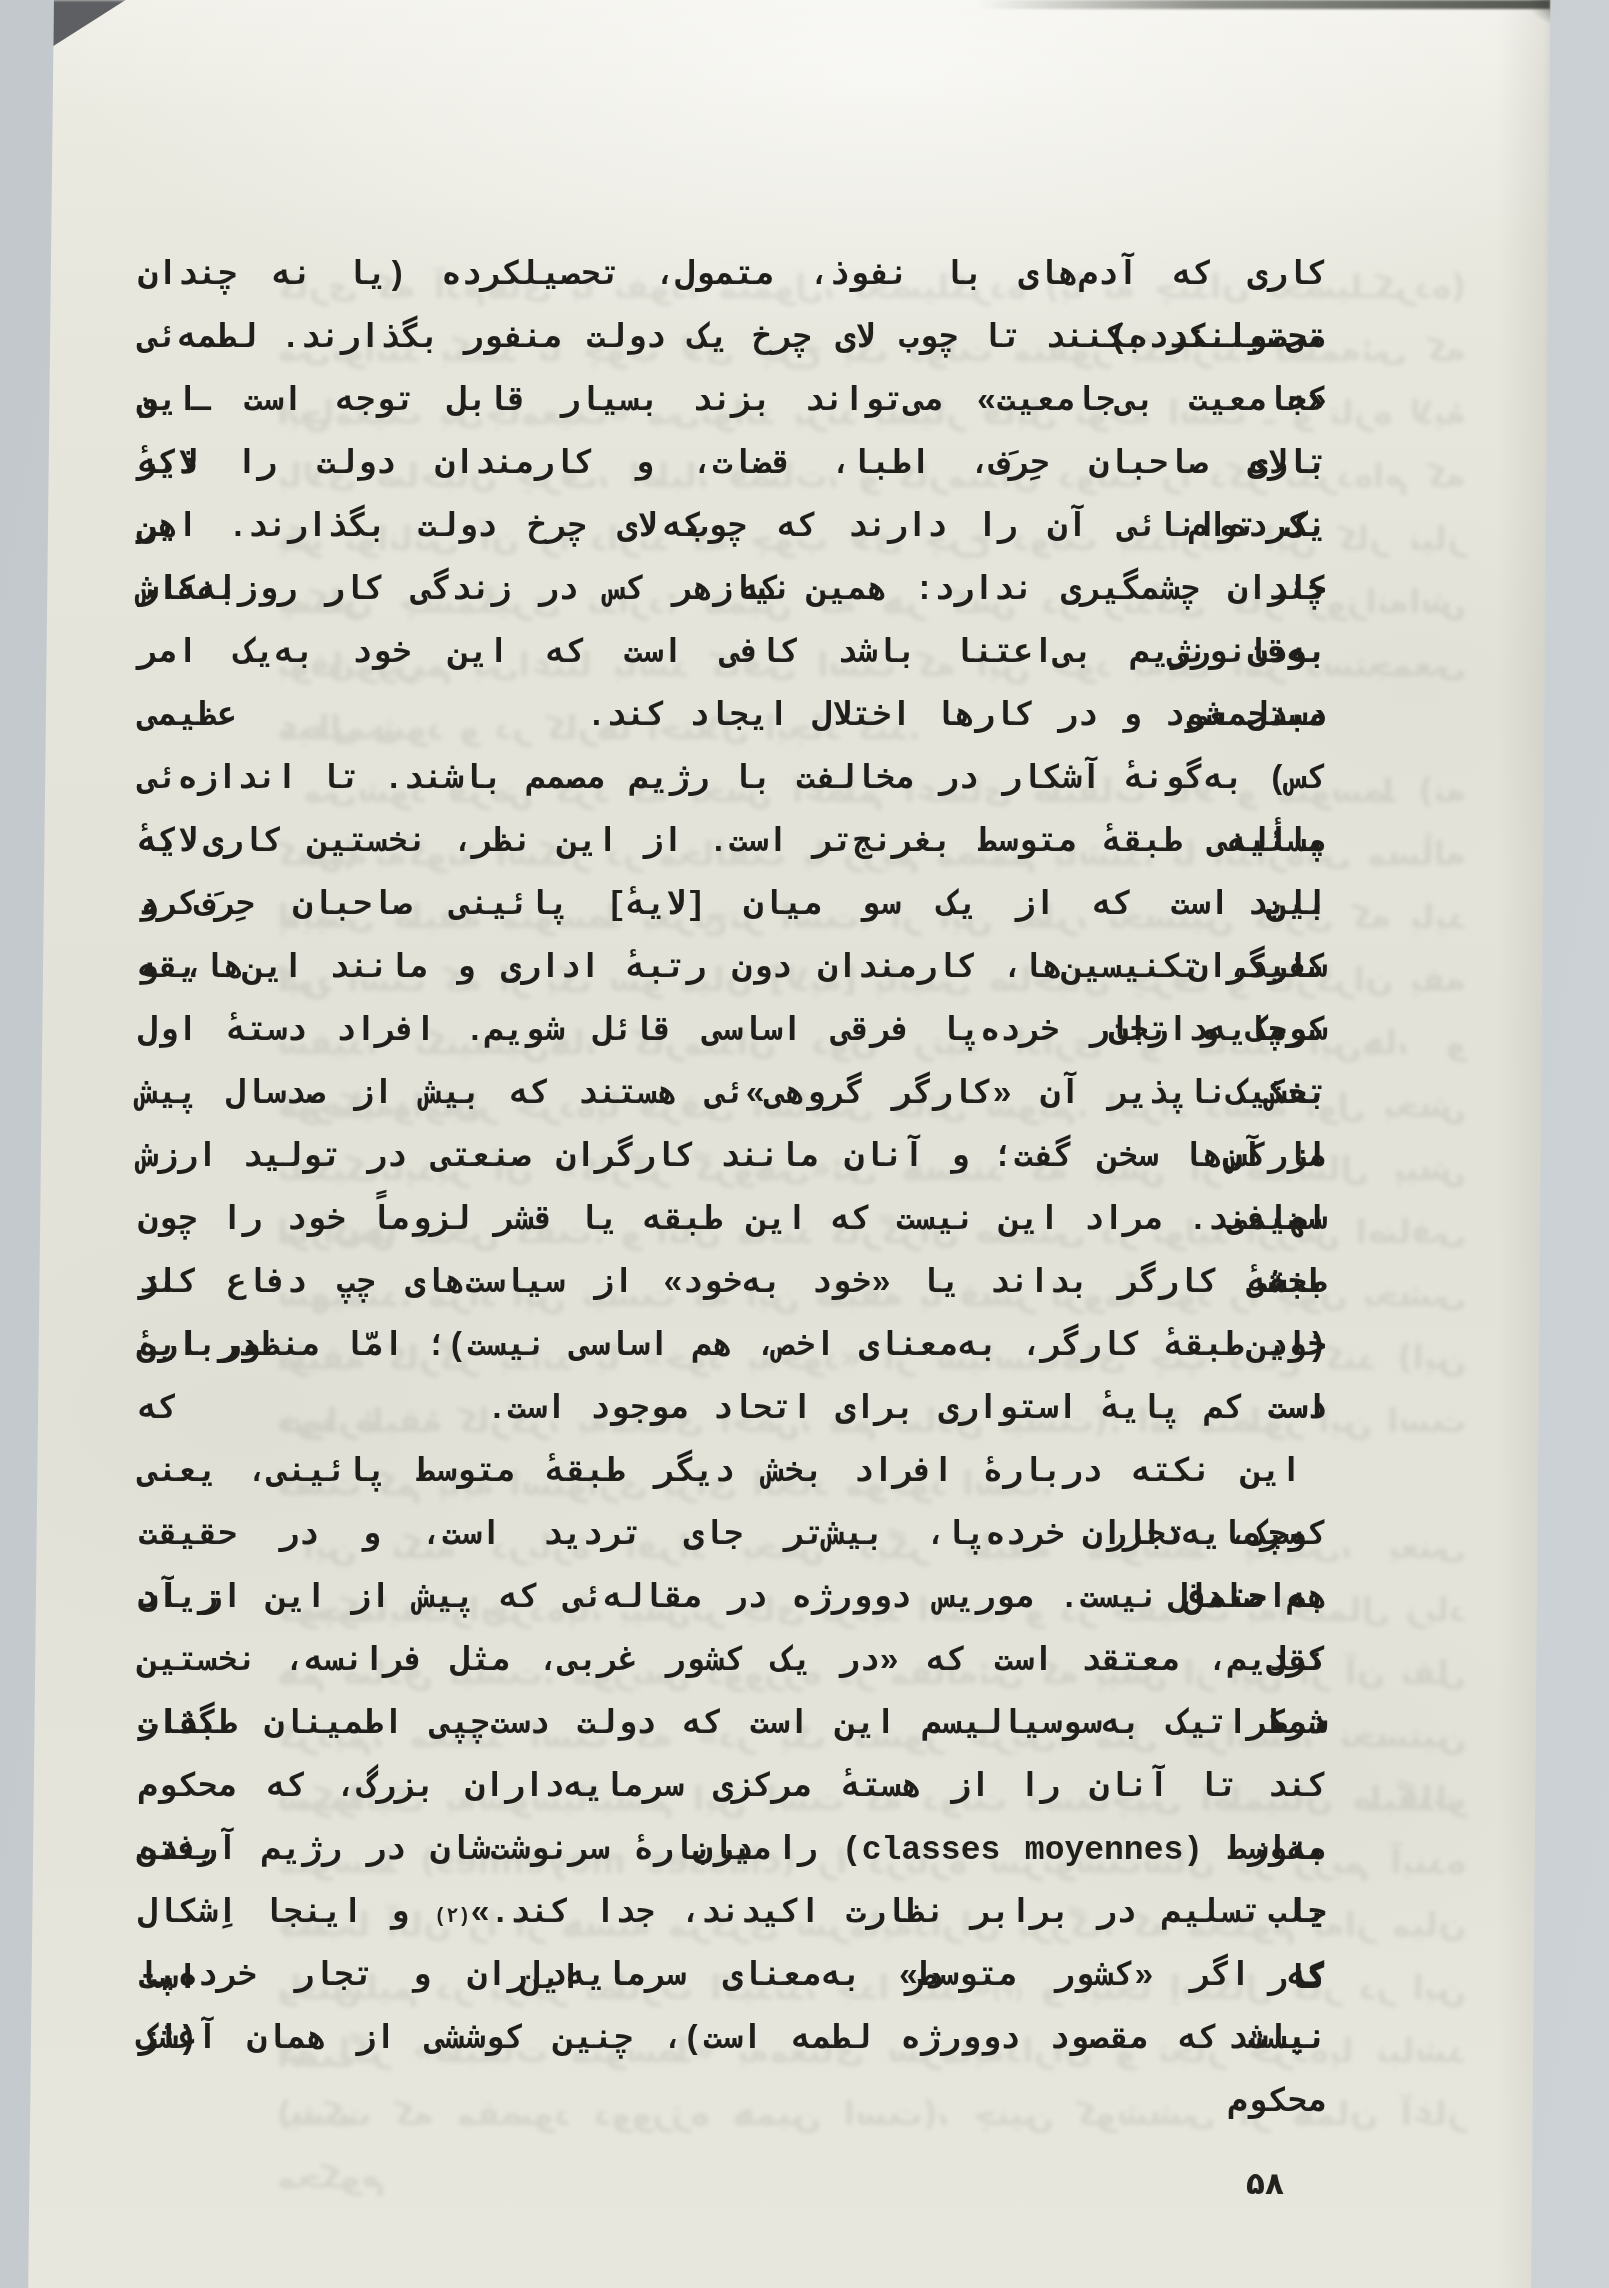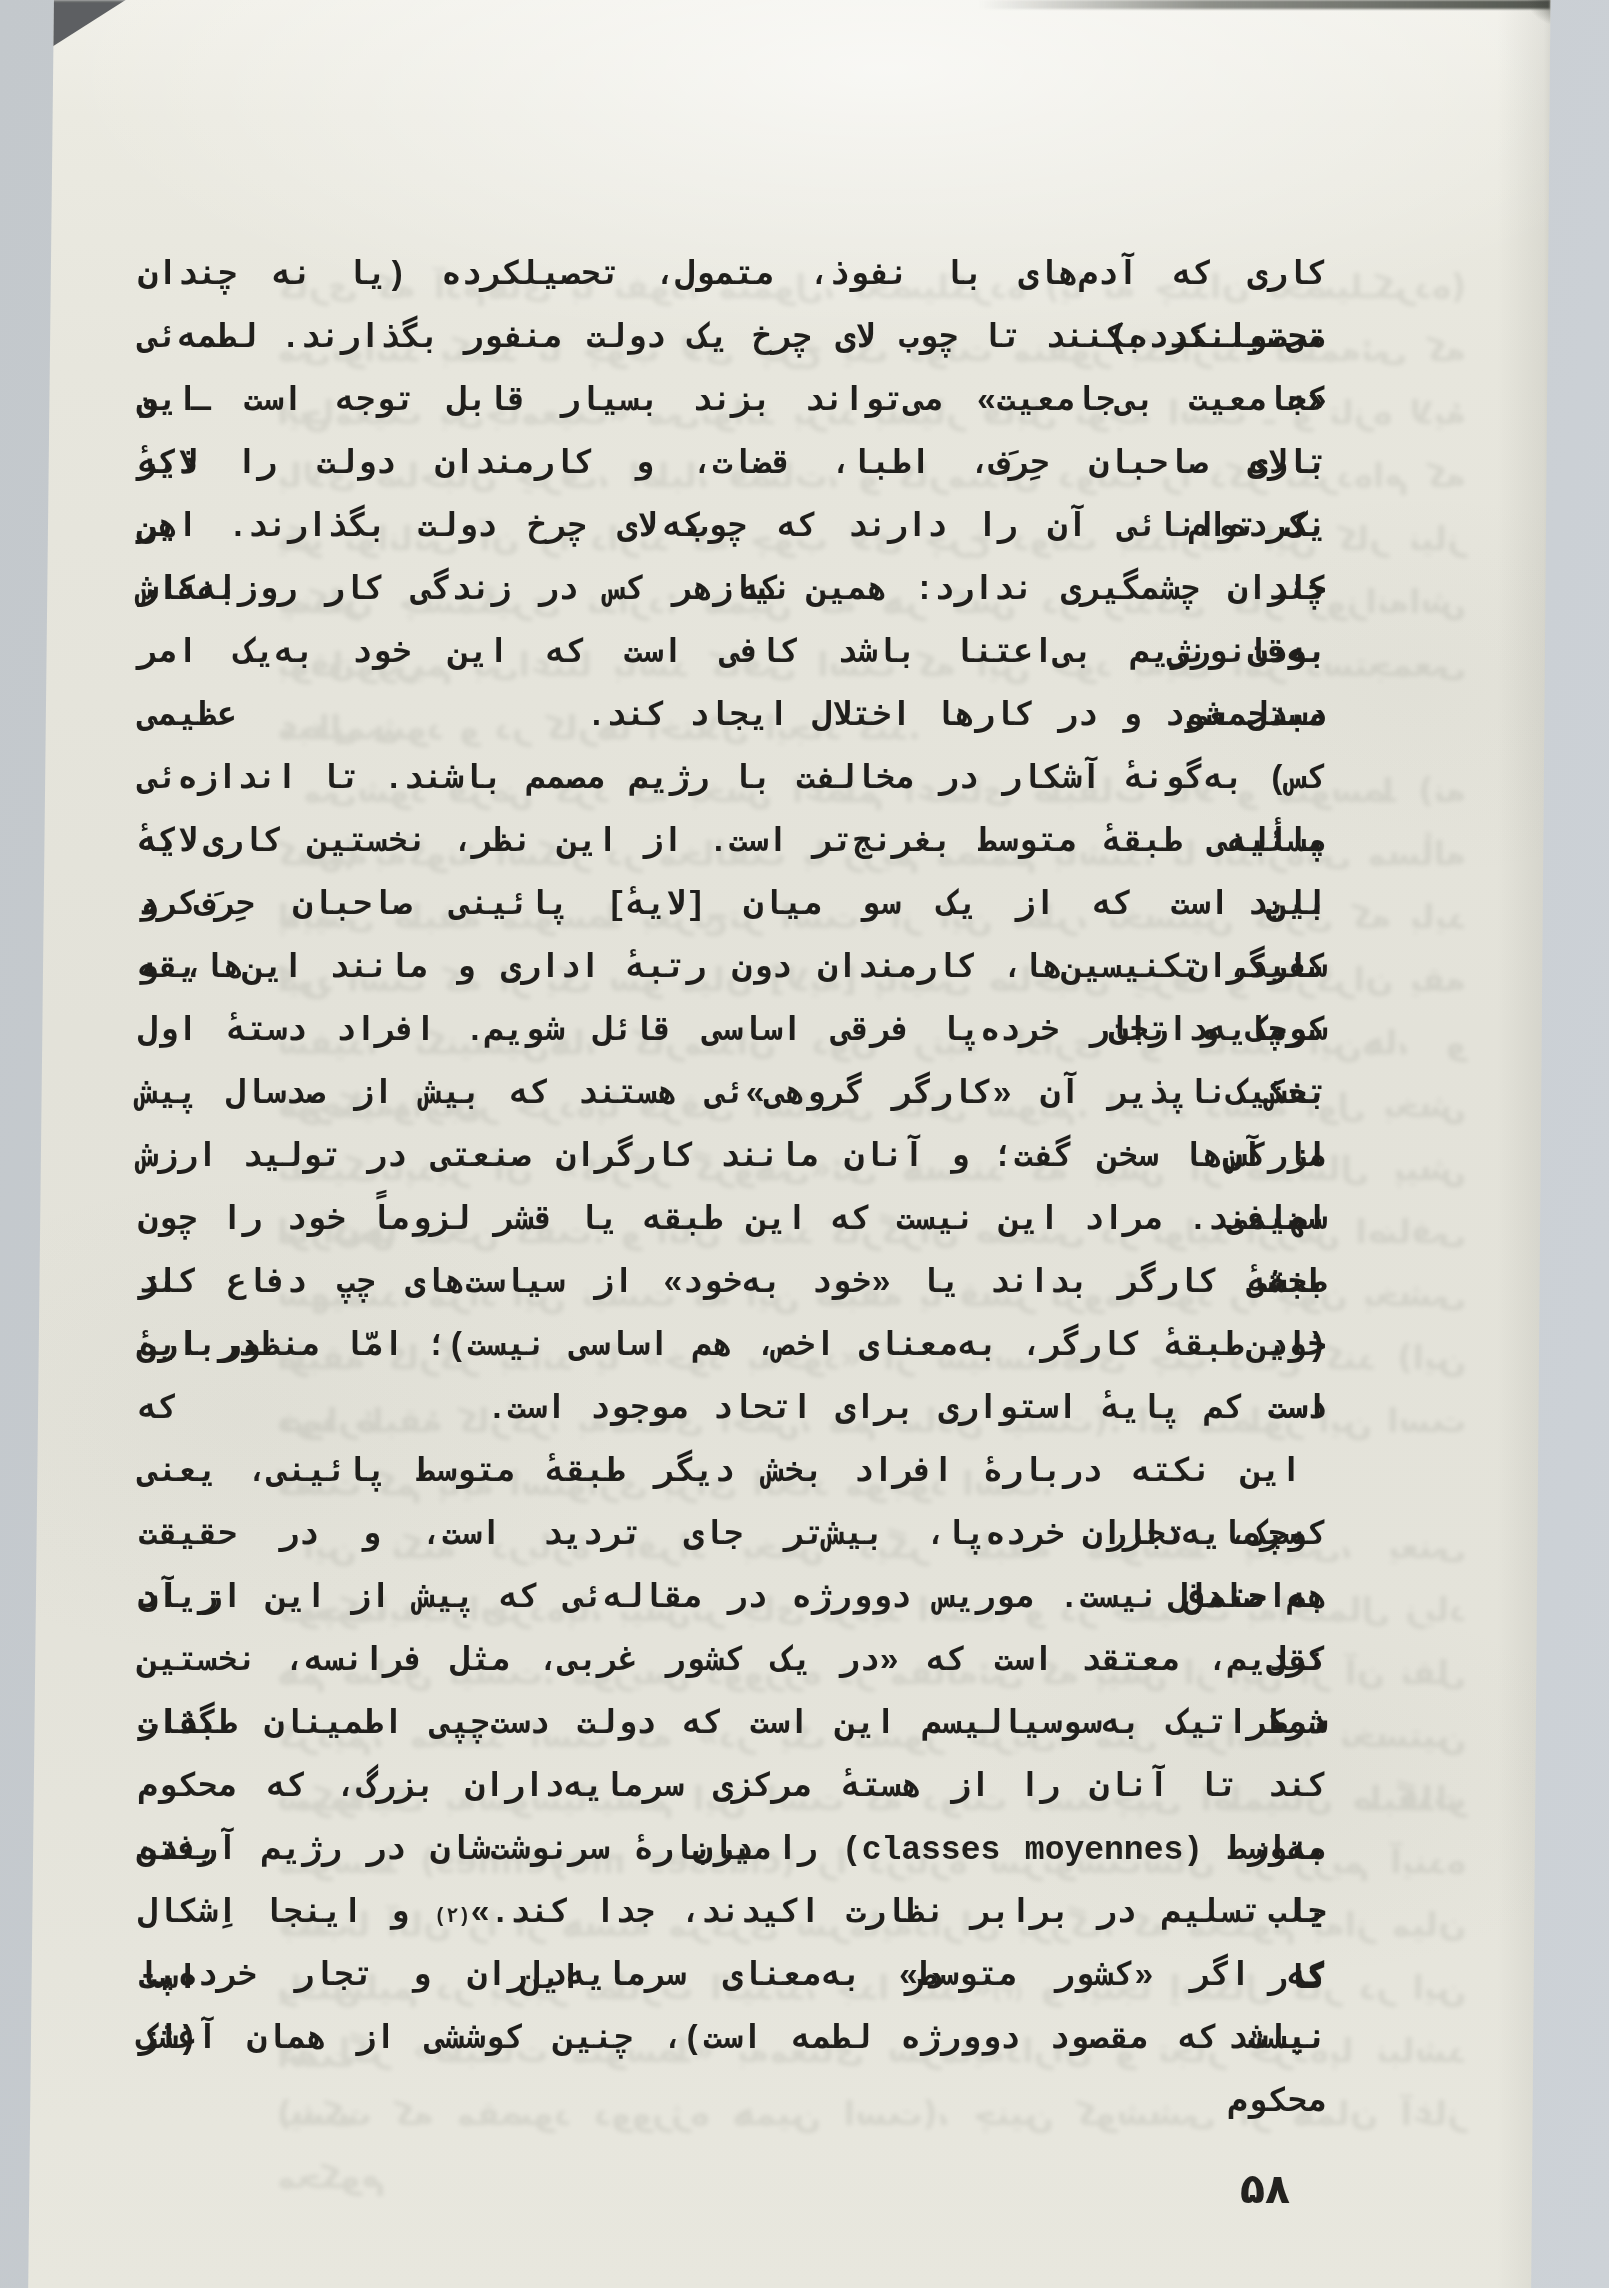--- a/index.html
+++ b/index.html
@@ -55,21 +55,21 @@
     position:absolute;left:277px;top:255px;width:1189px;
     direction:rtl;color:#5b5e54;font-weight:700;
     font-size:33px;line-height:63px;word-spacing:3.7px;
     transform:scaleX(-1);
     filter:blur(2.1px);opacity:.12;
     pointer-events:none;
   }
   .pagenum{
     position:absolute;left:1191px;top:2165px;width:148px;
     text-align:center;direction:rtl;
-    color:#23221f;font-weight:700;font-size:41px;
+    color:#23221f;font-weight:700;font-size:31px;
   }
 </style>
 </head>
 <body>
 
 <div class="paper">
   <div class="corner-shadow-left"></div>
   <div class="top-edge-shadow"></div>
   <div class="corner-shadow-right"></div>
   <div class="right-edge-shade"></div>

